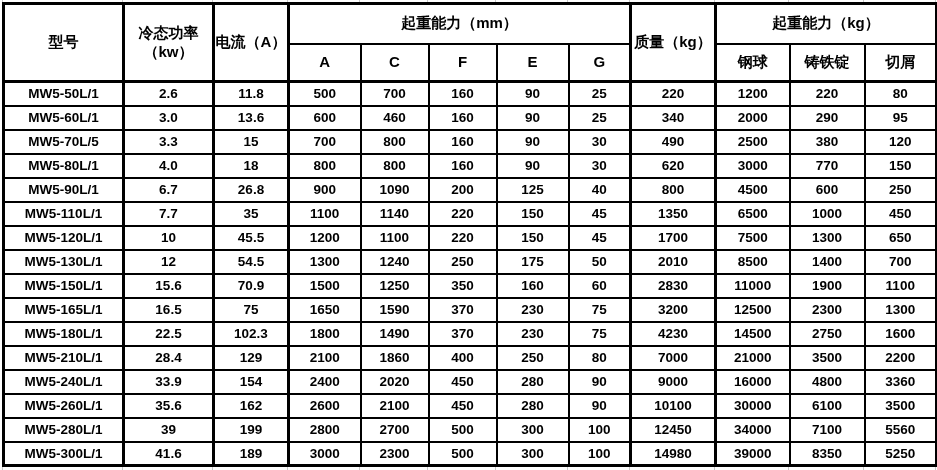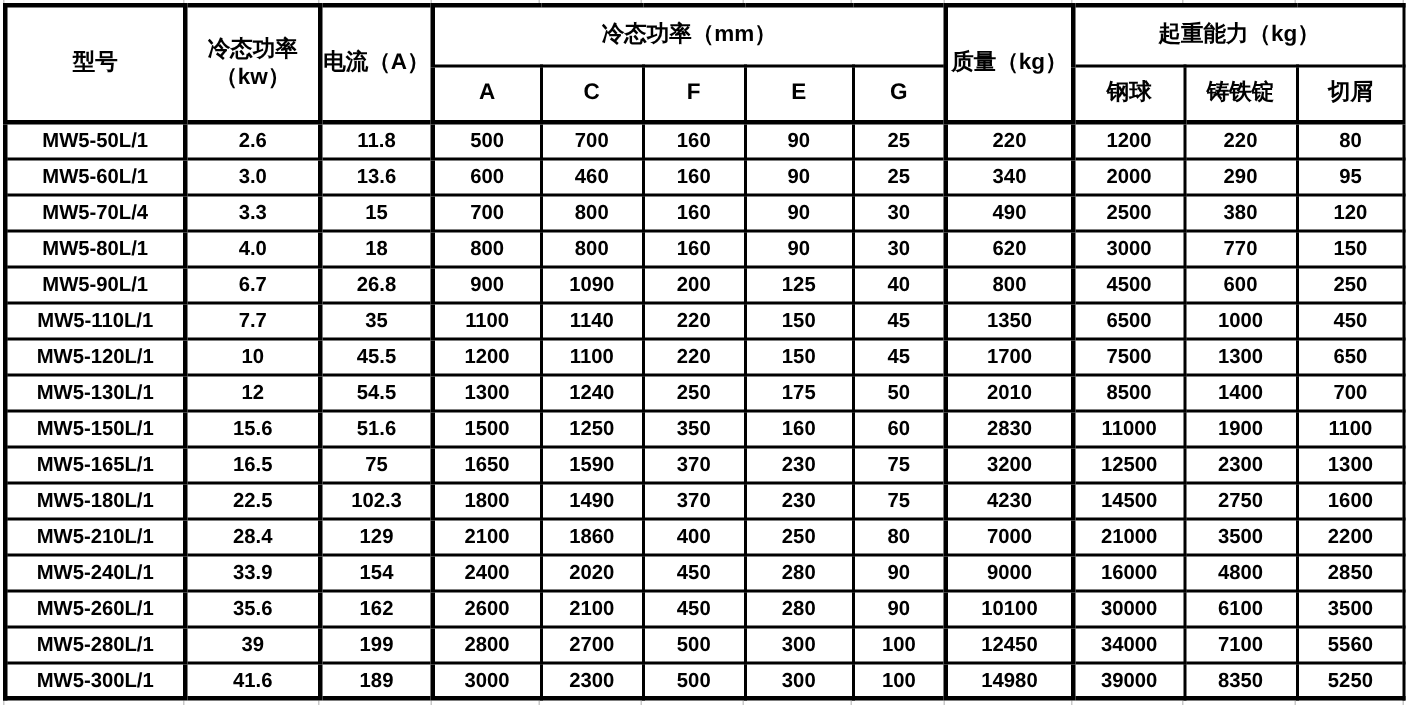--- a/index.html
+++ b/index.html
@@ -81,21 +81,21 @@
       <col style="width:85px">
       <col style="width:74px">
       <col style="width:75px">
       <col style="width:72px">
     </colgroup>
     <thead>
       <tr class="h1">
         <th rowspan="2">型号</th>
         <th rowspan="2" class="bl3"><span>冷态功率</span><br><span>（kw）</span></th>
         <th rowspan="2" class="bl3">电流（A）</th>
-        <th colspan="5" class="bl3">冷态功率（mm）</th>
+        <th colspan="5" class="bl3">起重能力（mm）</th>
         <th rowspan="2" class="bl3">质量（kg）</th>
         <th colspan="3" class="bl3">起重能力（kg）</th>
       </tr>
       <tr class="h2">
         <th class="bl3">A</th>
         <th>C</th>
         <th>F</th>
         <th>E</th>
         <th>G</th>
         <th class="bl3">钢球</th>
@@ -126,21 +126,21 @@
           <td>460</td>
           <td>160</td>
           <td>90</td>
           <td>25</td>
           <td class="bl3">340</td>
           <td class="bl3">2000</td>
           <td>290</td>
           <td>95</td>
         </tr>
         <tr>
-          <td>MW5-70L/4</td>
+          <td>MW5-70L/5</td>
           <td class="bl3">3.3</td>
           <td class="bl3">15</td>
           <td class="bl3">700</td>
           <td>800</td>
           <td>160</td>
           <td>90</td>
           <td>30</td>
           <td class="bl3">490</td>
           <td class="bl3">2500</td>
           <td>380</td>
@@ -212,21 +212,21 @@
           <td>175</td>
           <td>50</td>
           <td class="bl3">2010</td>
           <td class="bl3">8500</td>
           <td>1400</td>
           <td>700</td>
         </tr>
         <tr>
           <td>MW5-150L/1</td>
           <td class="bl3">15.6</td>
-          <td class="bl3">51.6</td>
+          <td class="bl3">70.9</td>
           <td class="bl3">1500</td>
           <td>1250</td>
           <td>350</td>
           <td>160</td>
           <td>60</td>
           <td class="bl3">2830</td>
           <td class="bl3">11000</td>
           <td>1900</td>
           <td>1100</td>
         </tr>
@@ -277,21 +277,21 @@
           <td class="bl3">33.9</td>
           <td class="bl3">154</td>
           <td class="bl3">2400</td>
           <td>2020</td>
           <td>450</td>
           <td>280</td>
           <td>90</td>
           <td class="bl3">9000</td>
           <td class="bl3">16000</td>
           <td>4800</td>
-          <td>2850</td>
+          <td>3360</td>
         </tr>
         <tr>
           <td>MW5-260L/1</td>
           <td class="bl3">35.6</td>
           <td class="bl3">162</td>
           <td class="bl3">2600</td>
           <td>2100</td>
           <td>450</td>
           <td>280</td>
           <td>90</td>

